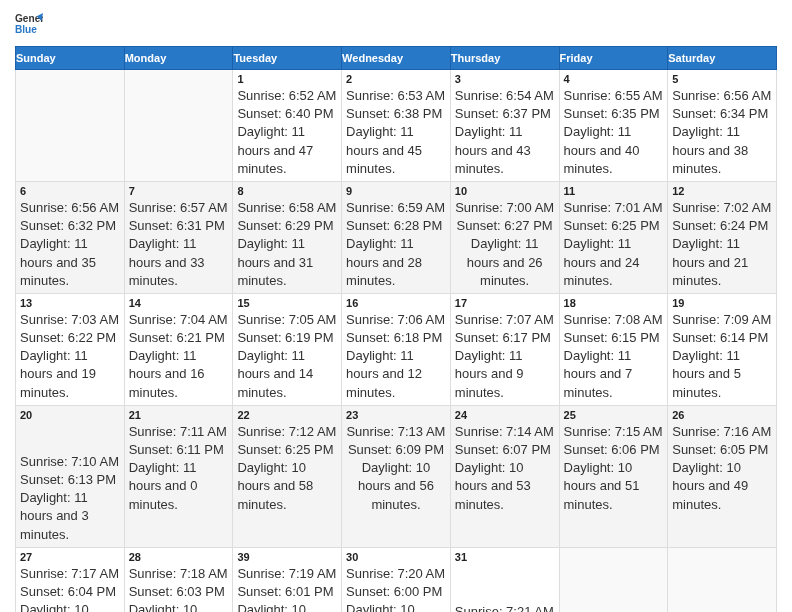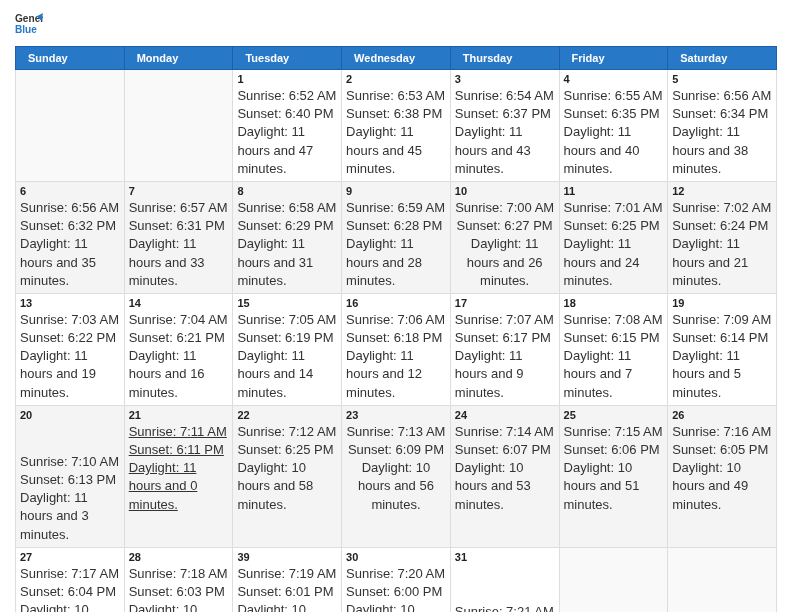--- a/index.html
+++ b/index.html
@@ -49,21 +49,21 @@
       flex: 1;
       border: 1px solid #ccc;
       border-collapse: collapse;
       width: 100%;
       font-size: 9.5px;
       table-layout: fixed;
     }
     .calendar th {
       background: #2878c8;
       color: #fff;
-      padding: 5px 12px;
+      padding: 5px 0;
       text-align: left;
       font-size: 11px;
       font-weight: bold;
       border: 1px solid #1a60aa;
     }
     .calendar td {
       border: 1px solid #ddd;
       vertical-align: top;
       padding: 3px 4px;
       height: 88px;
@@ -238,21 +238,21 @@
         </tr>
         <tr class="row-alt">
           <td>
             <div class="day-num">20</div>
             <div class="day-info" style="white-space: pre-line; margin-top: 32px;">Sunrise: 7:10 AM
 Sunset: 6:13 PM
 Daylight: 11 hours and 3 minutes.</div>
           </td>
           <td>
             <div class="day-num">21</div>
-            <div class="day-info" style="white-space: pre-line; text-decoration: underline;">Sunrise: 7:11 AM
+            <div class="day-info" style="white-space: pre-line;">Sunrise: 7:11 AM
 Sunset: 6:11 PM
 Daylight: 11 hours and 0 minutes.</div>
           </td>
           <td>
             <div class="day-num">22</div>
             <div class="day-info" style="white-space: pre-line;">Sunrise: 7:12 AM
 Sunset: 6:25 PM
 Daylight: 10 hours and 58 minutes.</div>
           </td>
           <td>

